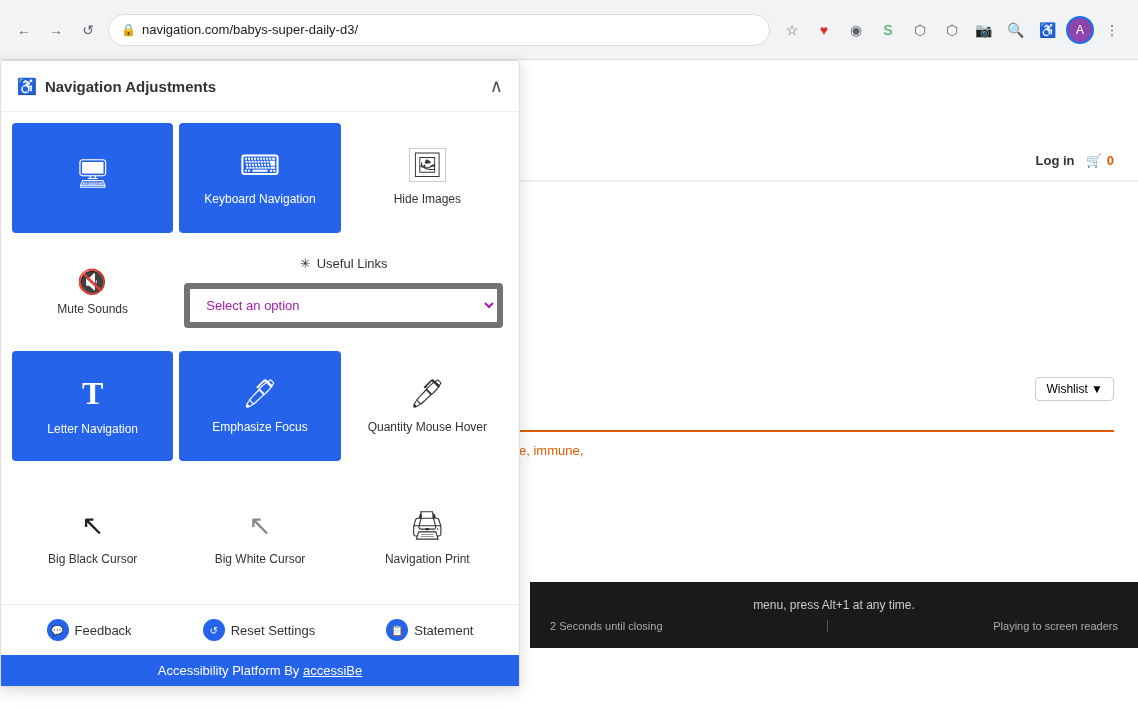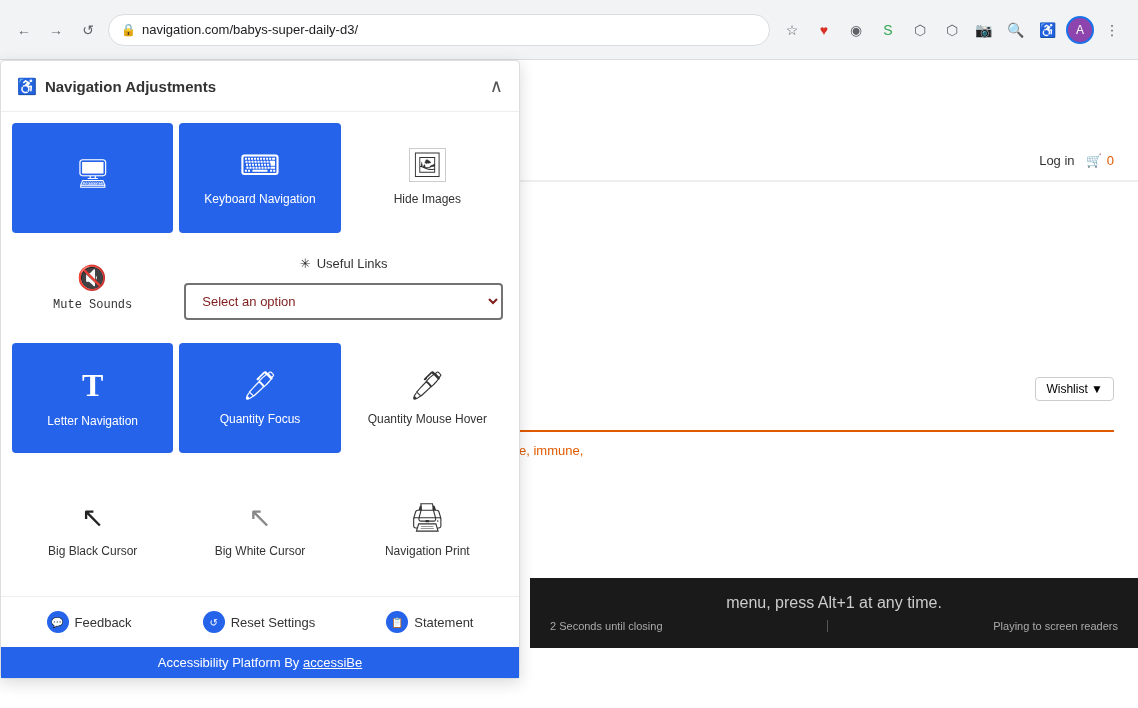--- a/index.html
+++ b/index.html
@@ -179,24 +179,24 @@
       display: flex;
       align-items: center;
       gap: 6px;
       font-size: 13px;
       color: #333;
       margin-bottom: 4px;
     }
     .useful-links-select {
       width: 100%;
       padding: 8px 12px;
-      border: 2px solid #737373;
-      border-radius: 4px;
-      font-size: 13px;
-      color: #7f1d1d;
+      border: 6px solid #737373;
+      border-radius: 4px;
+      font-size: 13px;
+      color: #a21caf;
       background: white;
       cursor: pointer;
     }
 
     
     .panel-footer {
       display: flex;
       justify-content: space-around;
       padding: 10px;
       border-top: 1px solid #eee;
@@ -252,20 +252,21 @@
     .site-tagline {
       color: #888;
       font-size: 12px;
       margin-bottom: 12px;
     }
     .site-nav {
       display: flex;
       gap: 24px;
       align-items: center;
       padding-bottom: 8px;
+      font-weight: bold;
     }
     .nav-item {
       font-size: 13px;
       color: #333;
       text-decoration: none;
       cursor: pointer;
       padding: 4px 0;
     }
     .nav-right {
       margin-left: auto;
@@ -407,21 +408,21 @@
       color: white;
       padding: 16px 20px;
       z-index: 200;
     }
     .toast-title {
       font-size: 14px;
       text-align: center;
       margin-bottom: 4px;
     }
     .toast-subtitle {
-      font-size: 16px;
+      font-size: 12px;
       text-align: center;
       color: #ccc;
     }
     .toast-footer {
       display: flex;
       justify-content: space-between;
       align-items: center;
       margin-top: 8px;
       font-size: 11px;
       color: #aaa;
@@ -540,41 +541,41 @@
       </div>
       <div class="option-cell white-bg">
         <div class="option-icon" style="font-size:24px; border:1px solid #ccc; padding:2px;">🖼</div>
         <div class="option-label">Hide Images</div>
       </div>
     </div>
 
     <div class="middle-row">
       <div class="mute-sounds-cell">
         <div style="font-size:24px; margin-bottom:6px;">🔇</div>
-        <div style="font-size:12px; text-align:center;font-family:Liberation Mono, monospace;">Mute Sounds</div>
+        <div style="font-size:12px; text-align:center;">Mute Sounds</div>
       </div>
       <div class="useful-links-cell">
         <div class="useful-links-header">
           <span>✳</span>
           <span>Useful Links</span>
         </div>
         <select class="useful-links-select">
           <option>Select an option</option>
         </select>
       </div>
     </div>
 
     <div class="options-grid">
       <div class="option-cell blue-bg">
         <div class="option-icon" style="font-size:32px; font-weight:bold; font-family:serif;">T</div>
         <div class="option-label">Letter Navigation</div>
       </div>
       <div class="option-cell blue-bg">
         <div class="option-icon">🖊</div>
-        <div class="option-label">Quantity Focus</div>
+        <div class="option-label">Emphasize Focus</div>
       </div>
       <div class="option-cell white-bg">
         <div class="option-icon">🖊</div>
         <div class="option-label">Quantity Mouse Hover</div>
       </div>
     </div>
 
     <div class="options-grid">
       <div class="option-cell white-bg">
         <div class="option-icon" style="color:#222; font-size:28px;">↖</div>

